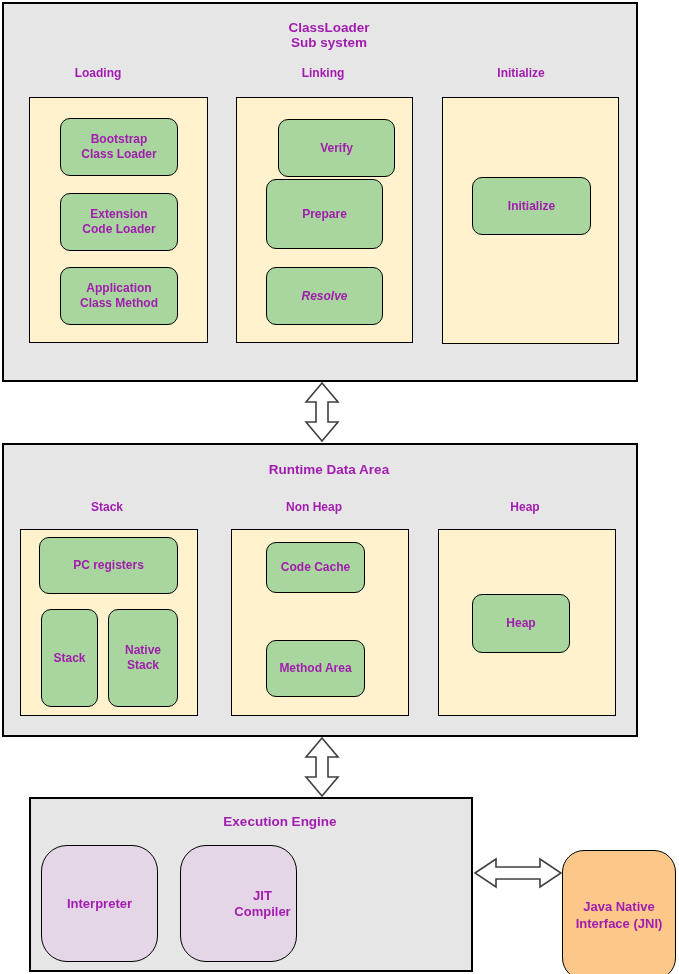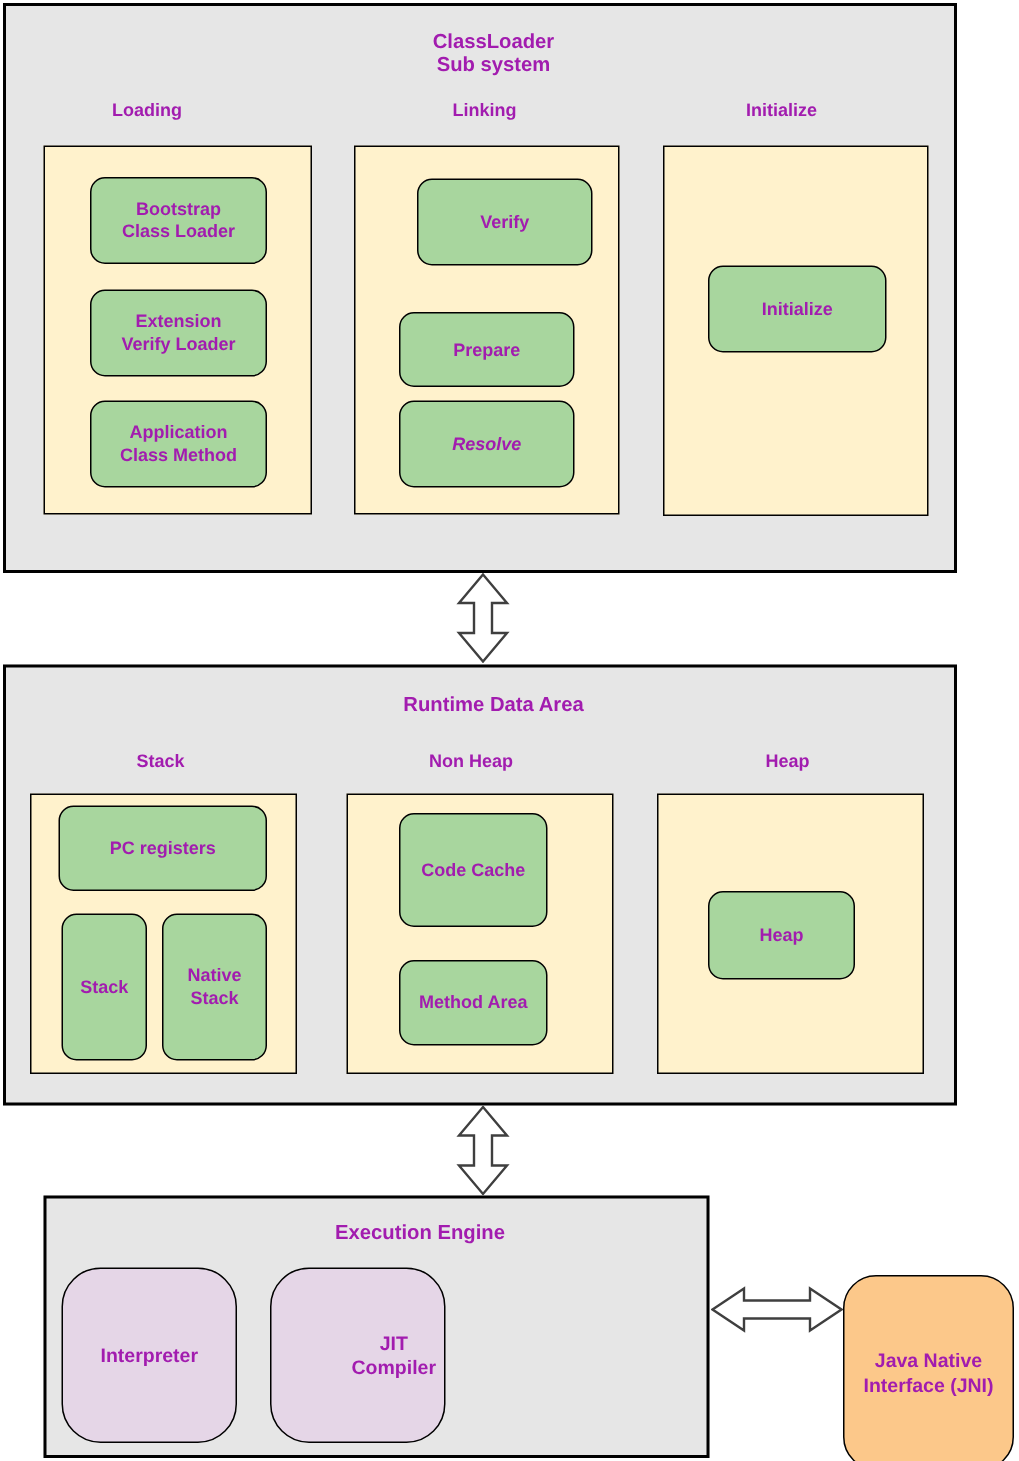--- a/index.html
+++ b/index.html
@@ -60,26 +60,26 @@
   <div class="abs label" style="left:253px;top:67px;width:140px;">Linking</div>
   <div class="abs label" style="left:451px;top:67px;width:140px;">Initialize</div>
 
   <div class="abs ybox" style="left:29px;top:97px;width:179px;height:246px;"></div>
   <div class="abs ybox" style="left:236px;top:97px;width:177px;height:246px;"></div>
   <div class="abs ybox" style="left:442px;top:97px;width:177px;height:247px;"></div>
 
   <div class="abs gbox txt" style="left:60px;top:118px;width:118px;height:58px;">Bootstrap
 Class Loader</div>
   <div class="abs gbox txt" style="left:60px;top:193px;width:118px;height:58px;">Extension
-Verify Loader</div>
+Code Loader</div>
   <div class="abs gbox txt" style="left:60px;top:267px;width:118px;height:58px;">Application
 Class Method</div>
 
   <div class="abs gbox txt" style="left:266px;top:119px;width:117px;height:58px;margin-left:12px;">Verify</div>
-  <div class="abs gbox txt" style="left:266px;top:208px;width:117px;height:50px;">Prepare</div>
+  <div class="abs gbox txt" style="left:266px;top:179px;width:117px;height:70px;">Prepare</div>
   <div class="abs gbox txt" style="left:266px;top:267px;width:117px;height:58px;font-style:italic;">Resolve</div>
 
   <div class="abs gbox txt" style="left:472px;top:177px;width:119px;height:58px;">Initialize</div>
 
   <svg class="abs arrow" style="left:304px;top:382px;" width="36" height="60" viewBox="0 0 36 60">
     <polygon points="18,1 34,20 24,20 24,40 34,40 18,59 2,40 12,40 12,20 2,20"></polygon>
   </svg>
 
   <div class="abs panel" style="left:2px;top:443px;width:636px;height:294px;"></div>
   <div class="abs title" style="left:179px;top:462px;width:300px;">Runtime Data Area</div>
@@ -90,21 +90,21 @@
 
   <div class="abs ybox" style="left:20px;top:529px;width:178px;height:187px;"></div>
   <div class="abs ybox" style="left:231px;top:529px;width:178px;height:187px;"></div>
   <div class="abs ybox" style="left:438px;top:529px;width:178px;height:187px;"></div>
 
   <div class="abs gbox txt" style="left:39px;top:537px;width:139px;height:57px;">PC registers</div>
   <div class="abs gbox txt" style="left:41px;top:609px;width:57px;height:98px;">Stack</div>
   <div class="abs gbox txt" style="left:108px;top:609px;width:70px;height:98px;">Native
 Stack</div>
 
-  <div class="abs gbox txt" style="left:266px;top:542px;width:99px;height:76px;">Code Cache</div>
+  <div class="abs gbox txt" style="left:266px;top:542px;width:99px;height:51px;">Code Cache</div>
   <div class="abs gbox txt" style="left:266px;top:640px;width:99px;height:57px;">Method Area</div>
 
   <div class="abs gbox txt" style="left:472px;top:594px;width:98px;height:59px;">Heap</div>
 
   <svg class="abs arrow" style="left:304px;top:737px;" width="36" height="60" viewBox="0 0 36 60">
     <polygon points="18,1 34,20 24,20 24,40 34,40 18,59 2,40 12,40 12,20 2,20"></polygon>
   </svg>
 
   <div class="abs panel" style="left:29px;top:797px;width:444px;height:175px;"></div>
   <div class="abs title" style="left:130px;top:814px;width:300px;">Execution Engine</div>

